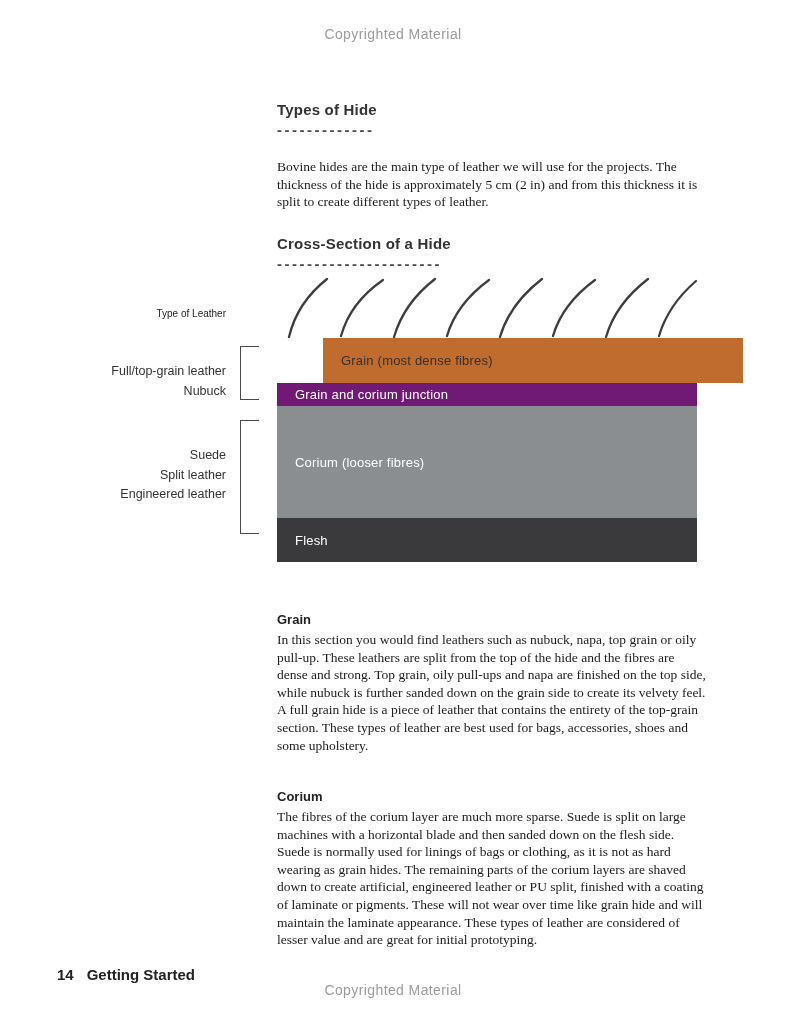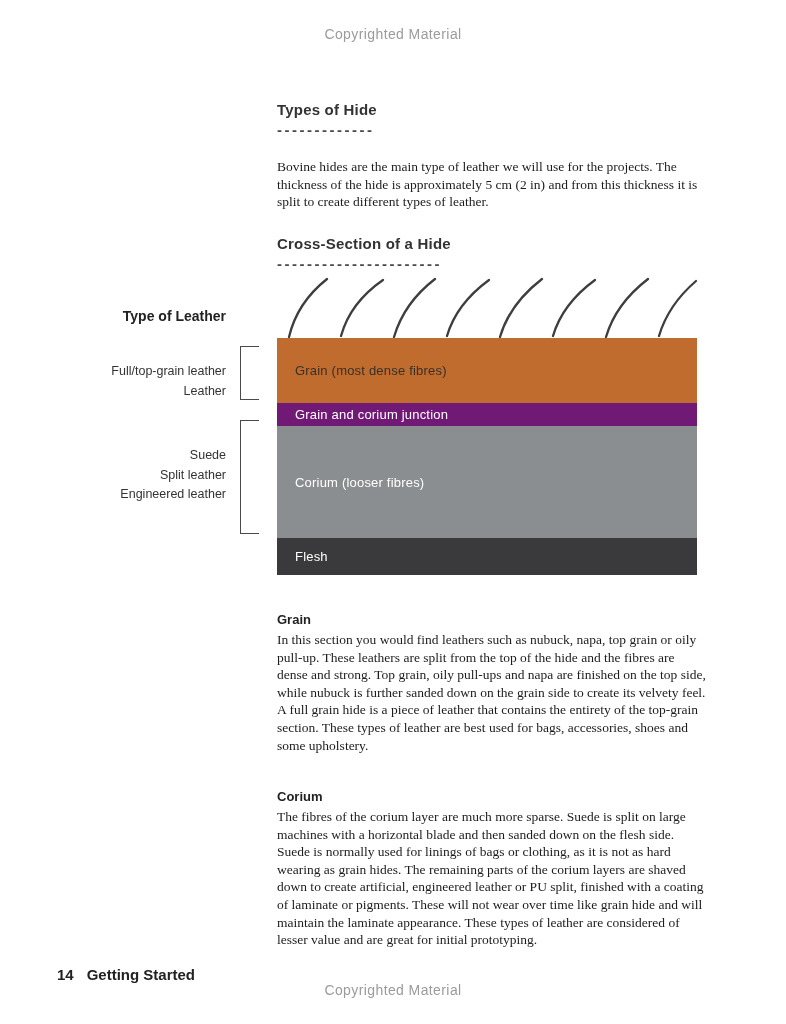--- a/index.html
+++ b/index.html
@@ -30,43 +30,43 @@
     font-size:13.5px;line-height:17.6px;color:#1c1c1c;
     width:430px;text-align:left;
   }
   .sub-head{
     font-size:13px;font-weight:700;color:#222;
   }
   .side-block{
     left:36px;width:190px;text-align:right;
   }
   .side-title{
-    font-size:14px;font-weight:700;color:#222;
+    font-size:10px;font-weight:400;color:#222;
   }
   .side-label{
     display:block;font-size:12.5px;color:#333;line-height:19.5px;
   }
   .bracket{
     width:18px;
     border-top:1.5px solid #4a4a4a;
     border-bottom:1.5px solid #4a4a4a;
     border-left:1.5px solid #4a4a4a;
   }
   .layers{
     left:277px;top:338px;width:420px;
   }
   .layer{
     width:420px;display:flex;align-items:center;
     box-sizing:border-box;padding-left:18px;
     font-size:13px;letter-spacing:0.2px;
   }
-  .layer-grain{height:65px;}
+  .layer-grain{height:45px;margin-left:46px;}
   .layer-junction{height:23px;}
   .layer-corium{height:112px;}
-  .layer-flesh{height:37px;}
+  .layer-flesh{height:44px;}
   .footer{
     left:57px;font-size:15px;font-weight:700;color:#222;
   }
   .footer .sect{margin-left:13px;}
 </style>
 </head>
 <body>
 
 <div class="page">
 
@@ -106,21 +106,21 @@
     </div>
     <div class="layer layer-flesh" style="background: rgb(58, 58, 60); color: rgb(255, 255, 255);">
       <span>Flesh</span>
     </div>
   </div>
 
   <div class="abs side-block side-title" style="top:308px;">Type of Leather</div>
 
   <div class="abs side-block" style="top:362px;">
     <span class="side-label">Full/top-grain leather</span>
-    <span class="side-label">Leather</span>
+    <span class="side-label">Nubuck</span>
   </div>
   <div class="abs bracket" style="left:240px;top:346px;height:52px;"></div>
 
   <div class="abs side-block" style="top:446px;">
     <span class="side-label">Suede</span>
     <span class="side-label">Split leather</span>
     <span class="side-label">Engineered leather</span>
   </div>
   <div class="abs bracket" style="left:240px;top:420px;height:112px;"></div>
 

